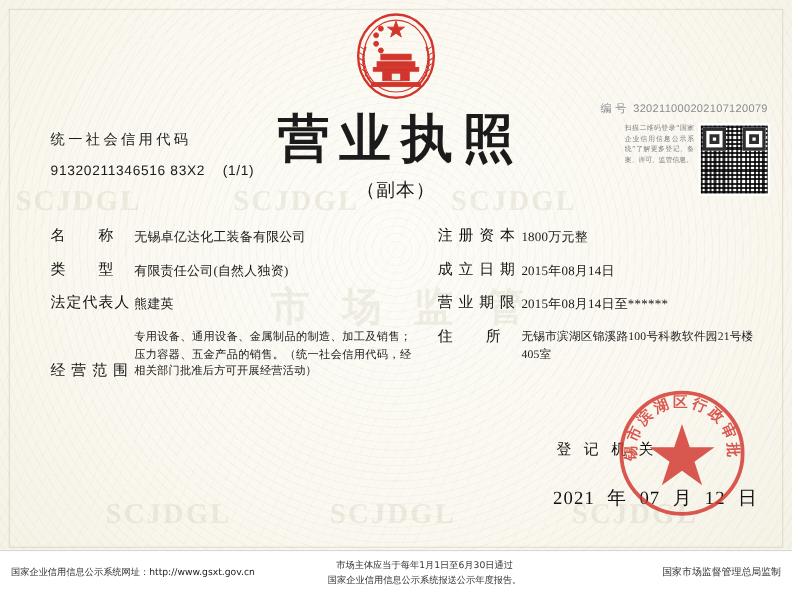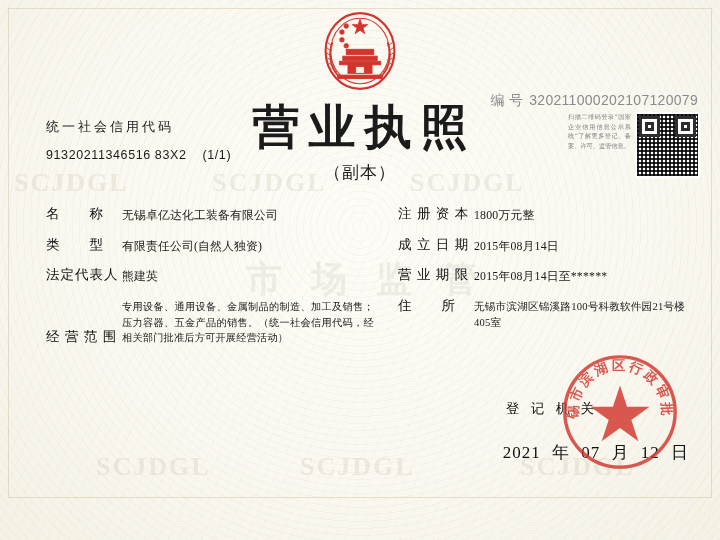--- a/index.html
+++ b/index.html
@@ -64,21 +64,21 @@
     top: 8px;
     width: 86px;
     height: 86px;
   }
 
   
   .serial {
     position: absolute;
     right: 22px;
     top: 92px;
-    font-size: 14px;
+    font-size: 10px;
     color: #8a8b8f;
     letter-spacing: 0.3px;
     font-family: "Liberation Sans", sans-serif;
   }
   .serial .label { margin-right: 6px; }
 
   
   .qr-wrap {
     position: absolute;
     right: 20px;
@@ -387,14 +387,24 @@
         <path id="sealArc" d="M 22 65 A 43 43 0 1 1 108 65"></path>
       </defs>
       <circle cx="65" cy="65" r="56" fill="none" stroke="#d2352c" stroke-width="3.5"></circle>
       <polygon fill="#d2352c" points="65,38 72.2,59.6 95,59.6 76.5,73 83.6,94.6 65,81.2 46.4,94.6 53.5,73 35,59.6 57.8,59.6"></polygon>
       <text font-family="'Liberation Serif','DejaVu Serif',serif" font-size="13.5" fill="#d2352c" font-weight="bold" letter-spacing="3">
         <textPath href="#sealArc" startOffset="50%" text-anchor="middle">无锡市滨湖区行政审批局</textPath>
       </text>
     </svg>
   </div>
 
+  <div class="footer">
+    <div class="footer-left">
+      <span>国家企业信用信息公示系统网址：</span><a href="#">http://www.gsxt.gov.cn</a>
+    </div>
+    <div class="footer-center">
+      <div>市场主体应当于每年1月1日至6月30日通过</div>
+      <div>国家企业信用信息公示系统报送公示年度报告。</div>
+    </div>
+    <div class="footer-right">国家市场监督管理总局监制</div>
+  </div>
 
 </div>
 
 </body></html>

